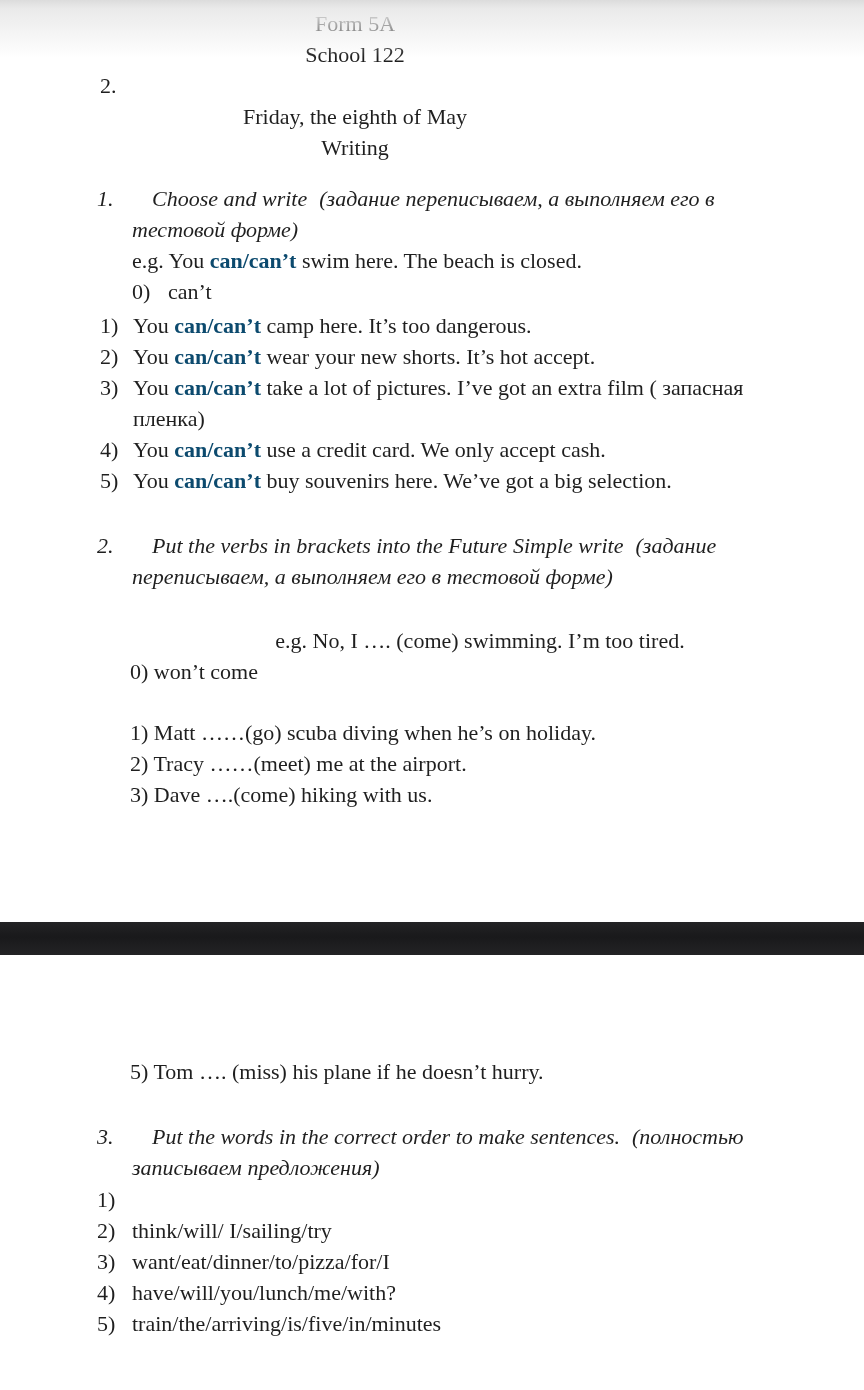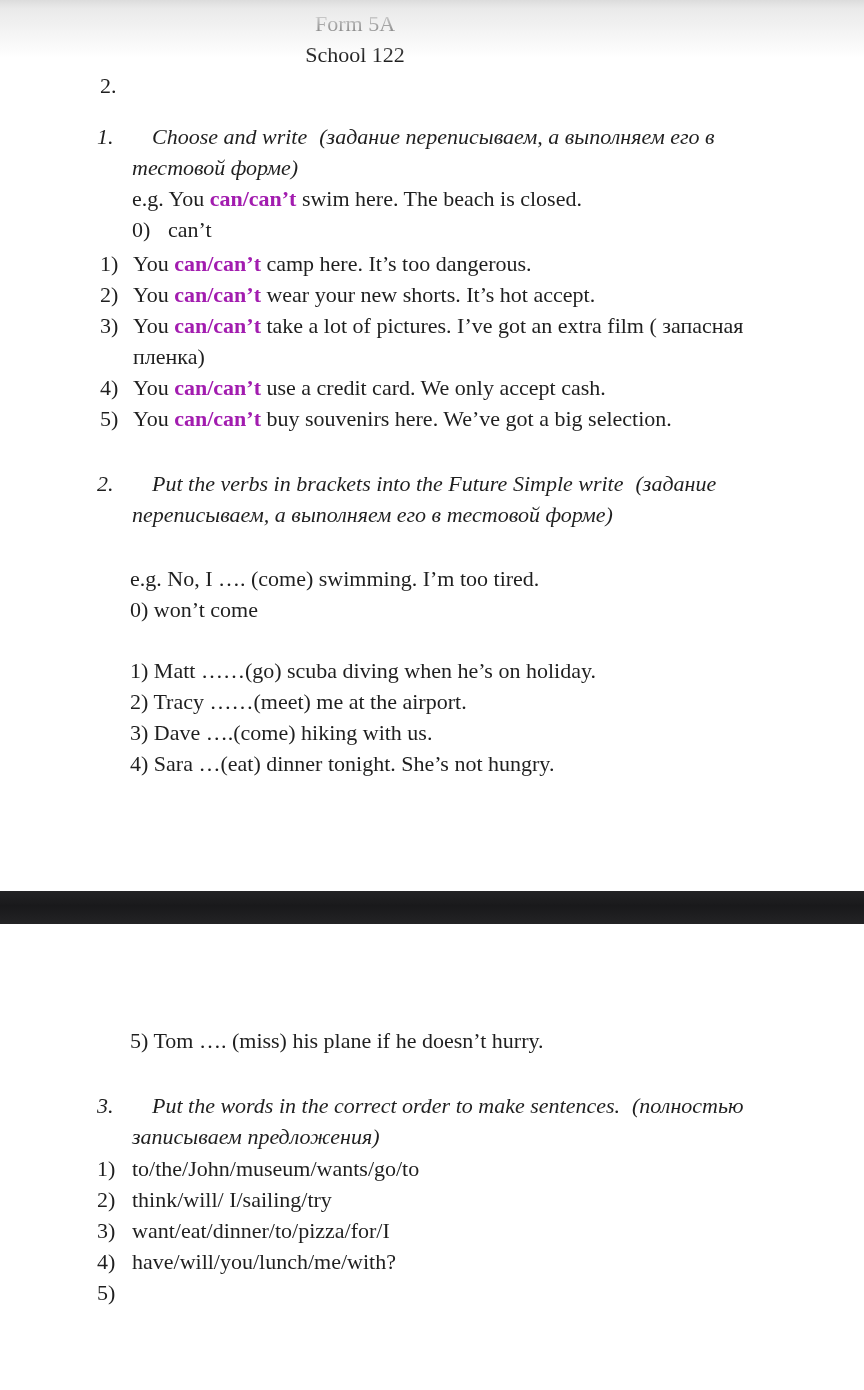--- a/index.html
+++ b/index.html
@@ -20,24 +20,24 @@
   .instr .inum{position:absolute;left:100px;}
   .heading{position:relative;padding-left:132px;max-width:650px;font-style:italic;line-height:31px;}
   .heading .hnum{position:absolute;left:97px;}
   .hen{margin-right:12px;margin-left:20px;}
   .eline{margin-left:132px;line-height:31px;}
   .ansline{display:flex;margin-left:132px;line-height:31px;}
   .ansline .anum{flex:0 0 36px;}
   .t1items{margin-top:3px;}
   .t1item{display:flex;margin-left:100px;max-width:713px;line-height:31px;}
   .t1item .inum{flex:0 0 33px;}
-  b{font-weight:bold;color:#a21caf;}
+  b{font-weight:bold;color:#0c4a6e;}
   .task2{margin-top:34px;}
   .task1{margin-top:20px;}
-  .t2example{margin-top:33px;}
+  .t2example{margin-top:33px;text-align:center;}
   .t2items{margin-top:30px;}
   .t2line{margin-left:130px;max-width:700px;line-height:31px;}
   .page-break{margin-top:112px;width:864px;height:33px;
     background:linear-gradient(180deg,#232325 0%,#19191b 45%,#232325 100%);}
   .t2item5{margin-top:101px;}
   .task3{margin-top:34px;}
   .t3items{margin-top:1px;}
   .t3item{display:flex;margin-left:97px;line-height:31px;}
   .t3item .inum{flex:0 0 35px;}
 </style>
@@ -46,20 +46,24 @@
 
 <div class="page">
   <div class="top-fade"></div>
 
   <div class="centerwrap">
     <div class="line m-form">Form 5A</div>
     <div class="line">School 122</div>
   </div>
   <div class="line instr">
     <span class="inum">2.</span>
+  </div>
+  <div class="centerwrap">
+    <div class="line">Friday, the eighth of May</div>
+    <div class="line">Writing</div>
   </div>
 
   <div class="task1">
     <div class="heading">
       <span class="hnum">1.</span><span class="hen">Choose and write</span><span>(задание переписываем, а выполняем его в тестовой форме)</span>
     </div>
     <div class="eline"><span>e.g. You </span><b>can/can’t</b><span> swim here. The beach is closed.</span></div>
     <div class="ansline">
       <span class="anum">0)</span>
       <span>can’t</span>
@@ -91,47 +95,46 @@
   <div class="task2">
     <div class="heading">
       <span class="hnum">2.</span><span class="hen">Put the verbs in brackets into the Future Simple write</span><span>(задание переписываем, а выполняем его в тестовой форме)</span>
     </div>
     <div class="t2line t2example">e.g. No, I …. (come) swimming. I’m too tired.</div>
     <div class="t2line">0) won’t come</div>
     <div class="t2items">
       <div class="t2line">1) Matt ……(go) scuba diving when he’s on holiday.</div>
       <div class="t2line">2) Tracy ……(meet) me at the airport.</div>
       <div class="t2line">3) Dave ….(come) hiking with us.</div>
-      <div class="t2line">4) Sara …(eat) dinner tonight. She’s not hungry.</div>
     </div>
   </div>
 
   <div class="page-break"></div>
 
   <div class="t2line t2item5">5) Tom …. (miss) his plane if he doesn’t hurry.</div>
 
   <div class="task3">
     <div class="heading">
       <span class="hnum">3.</span><span class="hen">Put the words in the correct order to make sentences.</span><span>(полностью записываем предложения)</span>
     </div>
     <div class="t3items">
       <div class="t3item">
         <span class="inum">1)</span>
-        <span>to/the/John/museum/wants/go/to</span>
       </div>
       <div class="t3item">
         <span class="inum">2)</span>
         <span>think/will/ I/sailing/try</span>
       </div>
       <div class="t3item">
         <span class="inum">3)</span>
         <span>want/eat/dinner/to/pizza/for/I</span>
       </div>
       <div class="t3item">
         <span class="inum">4)</span>
         <span>have/will/you/lunch/me/with?</span>
       </div>
       <div class="t3item">
         <span class="inum">5)</span>
+        <span>train/the/arriving/is/five/in/minutes</span>
       </div>
     </div>
   </div>
 </div>
 
 </body></html>

